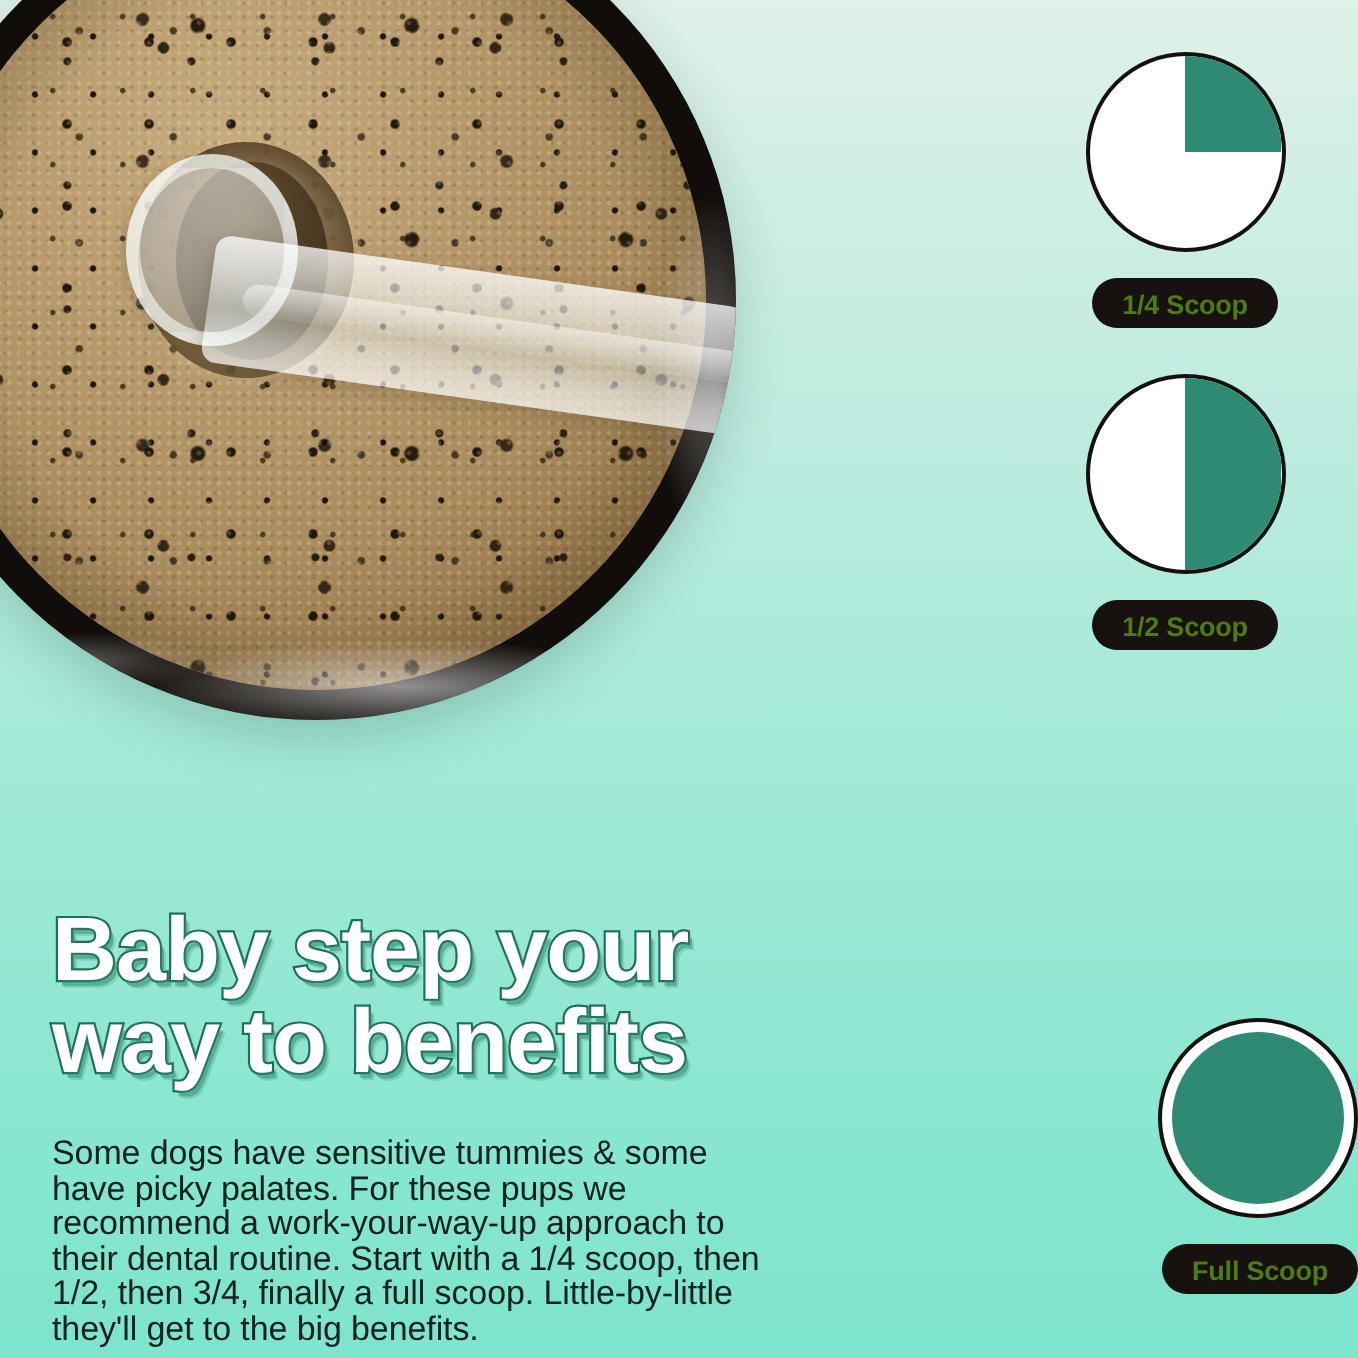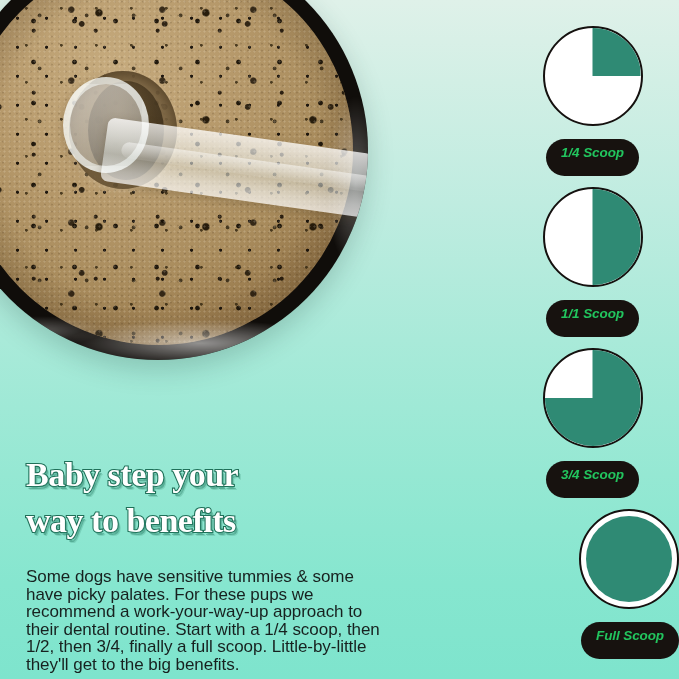--- a/index.html
+++ b/index.html
@@ -201,23 +201,23 @@
     box-shadow: 0 0 0 6px rgba(215,240,232,0.0);
   }
 
   
   .headline {
     position: absolute;
     left: 26px;
     top: 452px;
     width: 420px;
     margin: 0;
-    font-family: Liberation Serif, serif;
+    font-family: Liberation Sans, sans-serif;
     font-weight: 700;
-    font-size: 34px;
+    font-size: 45px;
     line-height: 46px;
     letter-spacing: -0.5px;
     color: #ffffff;
     -webkit-text-stroke: 2.2px #1f6f58;
     paint-order: stroke fill;
     text-shadow:
       2px 3px 0 rgba(45,130,107,0.45),
       3px 4px 0 rgba(45,130,107,0.22);
     white-space: pre-line;
   }
@@ -279,29 +279,28 @@
 
   
   .dial.full .fill {
     inset: 5px;
     border-radius: 50%;
   }
 
   .pill {
     margin-top: 13px;
     background: #17120f;
-    color: #22c55e;
+    color: #4d7c0f;
     font-size: 13.5px;
     font-weight: 700;
     line-height: 1;
-    padding: 7px 15px 16px;
+    padding: 7px 15px 4px;
     border-radius: 999px;
     white-space: nowrap;
     letter-spacing: -0.1px;
-    font-style: italic;
   }
 </style>
 </head>
 <body>
 
 <div class="infographic">
 
   <div class="photo-wrap">
     <div class="photo">
       <div class="powder">
@@ -330,29 +329,23 @@
       <div class="dial">
         <div class="fill fill-q1"></div>
       </div>
       <div class="pill">1/4 Scoop</div>
     </div>
 
     <div class="scoop-item s2">
       <div class="dial">
         <div class="fill fill-right"></div>
       </div>
-      <div class="pill">1/1 Scoop</div>
+      <div class="pill">1/2 Scoop</div>
     </div>
 
-    <div class="scoop-item s3">
-      <div class="dial">
-        <div class="fill fill-q3"></div>
-      </div>
-      <div class="pill">3/4 Scoop</div>
-    </div>
 
     <div class="scoop-item s4">
       <div class="dial full">
         <div class="fill fill-full"></div>
       </div>
       <div class="pill">Full Scoop</div>
     </div>
 
   </div>
 

